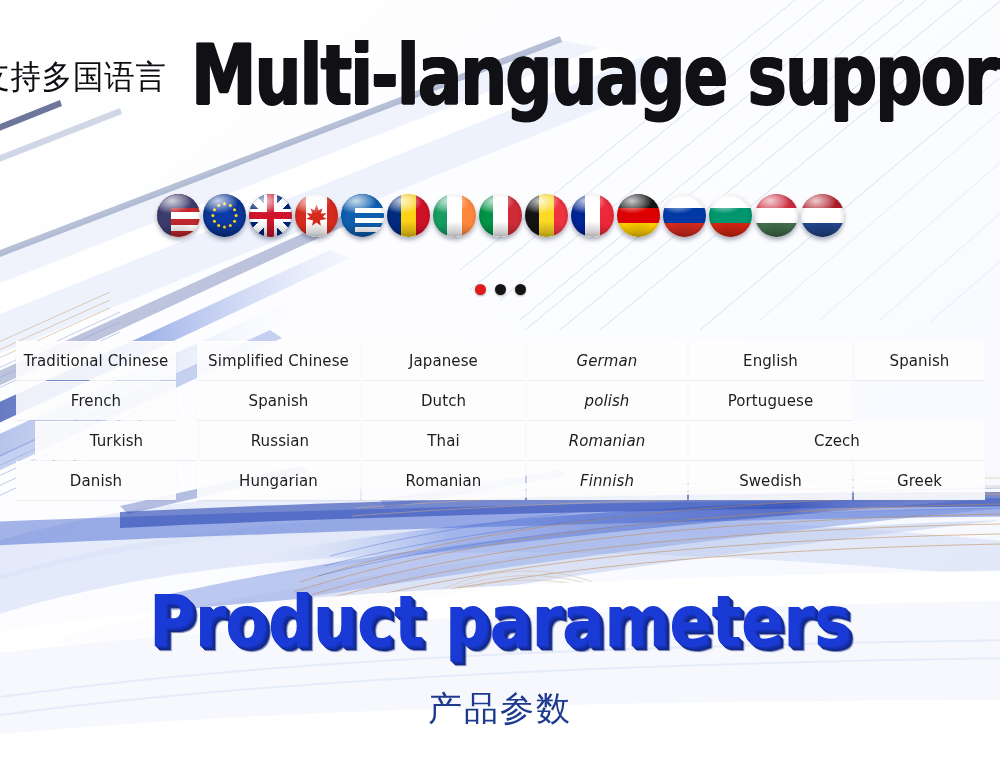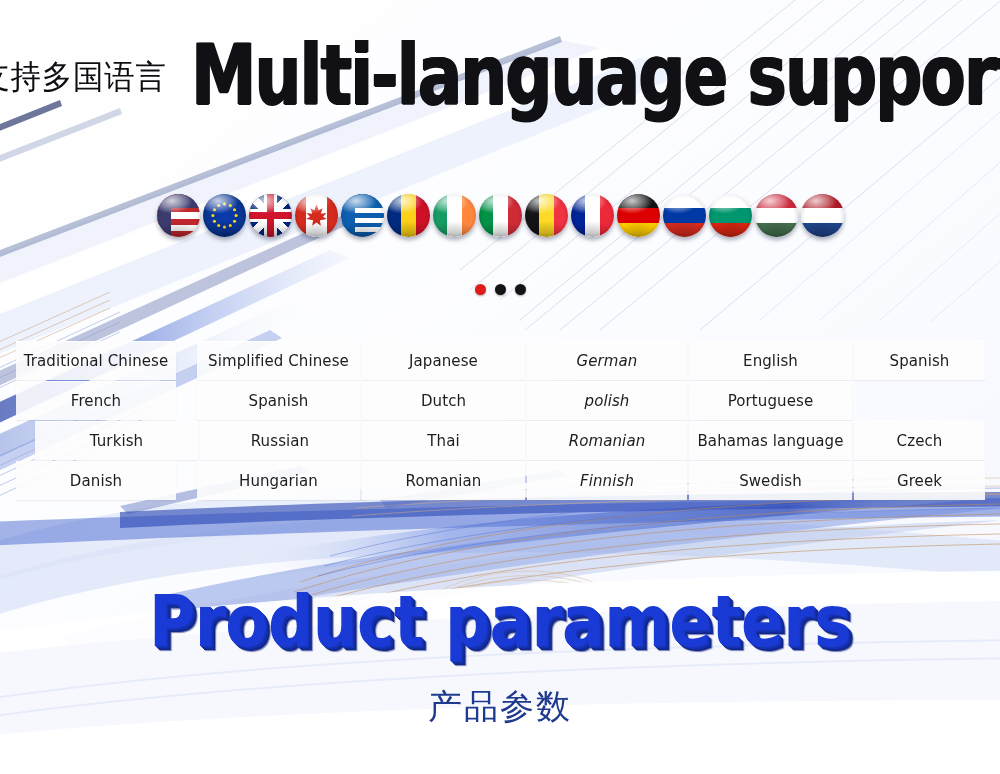--- a/index.html
+++ b/index.html
@@ -147,21 +147,21 @@
       4px 4px 0 #102688, 5px 5px 1px rgba(10,25,110,0.55);
   }
   .product-subtitle {
     position: absolute;
     left: 0; right: 0;
     top: 692px;
     text-align: center;
     z-index: 6;
     font-size: 34px;
     color: #1e3a8f;
-    font-family: Liberation Mono, monospace;
+    font-family: Liberation Serif, serif;
     letter-spacing: 2px;
     line-height: 1;
   }
 </style>
 </head>
 <body>
 
 <div id="page">
 
   <svg id="bg-svg" viewBox="0 0 1000 774" preserveAspectRatio="none">
@@ -407,21 +407,20 @@
         <div class="lang-cell c1">Spanish</div>
         <div class="lang-cell c2">Dutch</div>
         <div class="lang-cell c3">polish</div>
         <div class="lang-cell c4">Portuguese</div>
       </div>
       <div class="lang-row">
         <div class="lang-cell c1">Turkish</div>
         <div class="lang-cell c0">Russian</div>
         <div class="lang-cell c2">Thai</div>
         <div class="lang-cell c3">Romanian</div>
-        <div class="lang-cell c4">Bahamas language</div>
         <div class="lang-cell c5">Czech</div>
       </div>
       <div class="lang-row">
         <div class="lang-cell c0">Danish</div>
         <div class="lang-cell c1">Hungarian</div>
         <div class="lang-cell c2">Romanian</div>
         <div class="lang-cell c3">Finnish</div>
         <div class="lang-cell c4">Swedish</div>
         <div class="lang-cell c5">Greek</div>
       </div>

